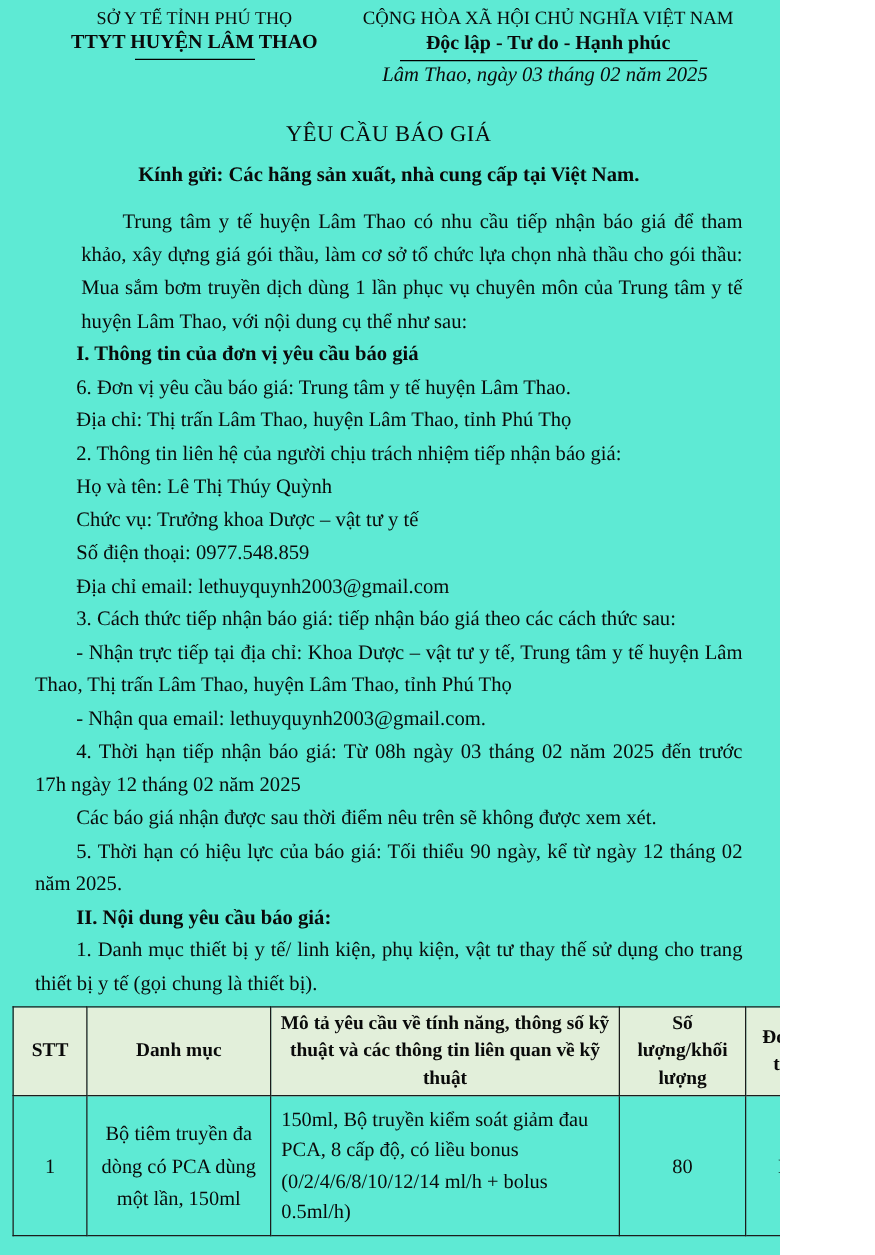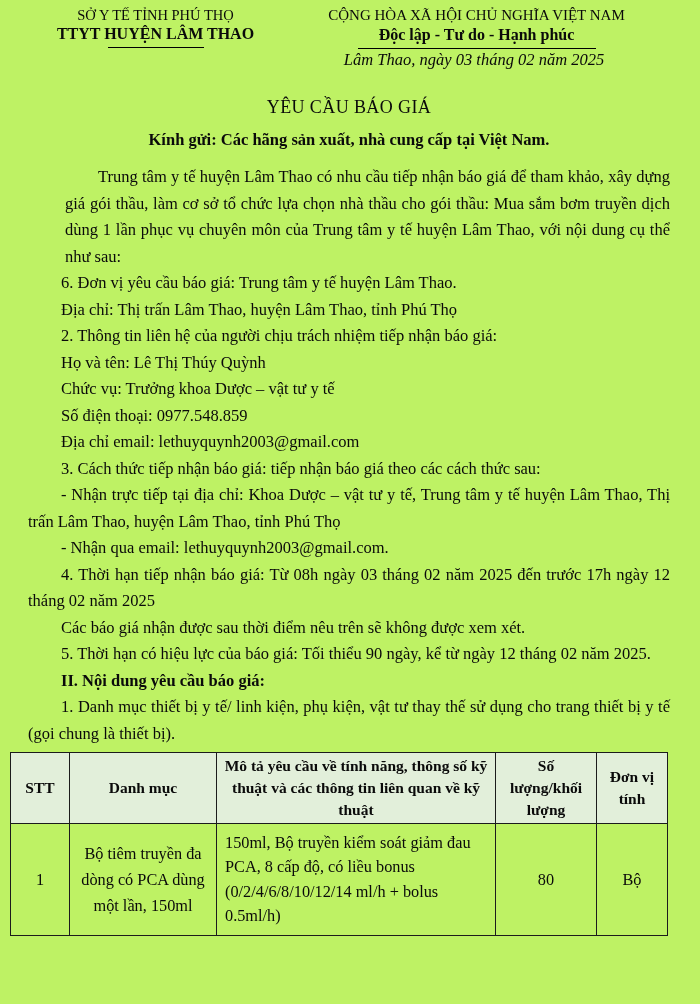--- a/index.html
+++ b/index.html
@@ -3,22 +3,22 @@
 <meta charset="utf-8">
 <style>
   * { margin:0; padding:0; box-sizing:border-box; }
   html,body { background:#ffffff; }
   body {
     width:700px; height:1004px;
     font-family:"Liberation Serif","DejaVu Serif",serif;
     color:#0a0a0a;
   }
   .page {
-    width:700px; height:1004px;
-    background:#bef264;
+    width:624px; height:1004px;
+    background:#5eead4;
     padding:6px 30px 0 28px;
     overflow:hidden;
   }
   .header { display:flex; align-items:flex-start; }
   .hleft { width:255px; text-align:center; }
   .hleft .l1 { font-size:14.5px; line-height:18px; white-space:nowrap; }
   .hleft .l2 { font-size:16px; font-weight:bold; line-height:20px; white-space:nowrap; }
   .rule-left { width:96px; border-top:1.6px solid #000; margin:3px auto 0; }
   .hright { flex:1; text-align:center; }
   .hright .l1 { font-size:15px; font-weight:normal; line-height:19px; white-space:nowrap; }
@@ -72,20 +72,21 @@
   </div>
 
   <div class="dateline">Lâm Thao, ngày 03 tháng 02 năm 2025</div>
 
   <div class="doc-title">YÊU CẦU BÁO GIÁ</div>
 
   <div class="salutation">Kính gửi: Các hãng sản xuất, nhà cung cấp tại Việt Nam.</div>
 
   <p class="body indent mt">Trung tâm y tế huyện Lâm Thao có nhu cầu tiếp nhận báo giá để tham khảo, xây dựng giá gói thầu, làm cơ sở tổ chức lựa chọn nhà thầu cho gói thầu: Mua sắm bơm truyền dịch dùng 1 lần phục vụ chuyên môn của Trung tâm y tế huyện Lâm Thao, với nội dung cụ thể như sau:</p>
 
+  <p class="body indent bold">I. Thông tin của đơn vị yêu cầu báo giá</p>
   <p class="body indent">6. Đơn vị yêu cầu báo giá: Trung tâm y tế huyện Lâm Thao.</p>
   <p class="body indent">Địa chỉ: Thị trấn Lâm Thao, huyện Lâm Thao, tỉnh Phú Thọ</p>
   <p class="body indent">2. Thông tin liên hệ của người chịu trách nhiệm tiếp nhận báo giá:</p>
   <p class="body indent">Họ và tên: Lê Thị Thúy Quỳnh</p>
   <p class="body indent">Chức vụ: Trưởng khoa Dược – vật tư y tế</p>
   <p class="body indent">Số điện thoại: 0977.548.859</p>
   <p class="body indent">Địa chỉ email: lethuyquynh2003@gmail.com</p>
   <p class="body indent">3. Cách thức tiếp nhận báo giá: tiếp nhận báo giá theo các cách thức sau:</p>
   <p class="body indent">- Nhận trực tiếp tại địa chỉ: Khoa Dược – vật tư y tế, Trung tâm y tế huyện Lâm Thao, Thị trấn Lâm Thao, huyện Lâm Thao, tỉnh Phú Thọ</p>
   <p class="body indent">- Nhận qua email: lethuyquynh2003@gmail.com.</p>

